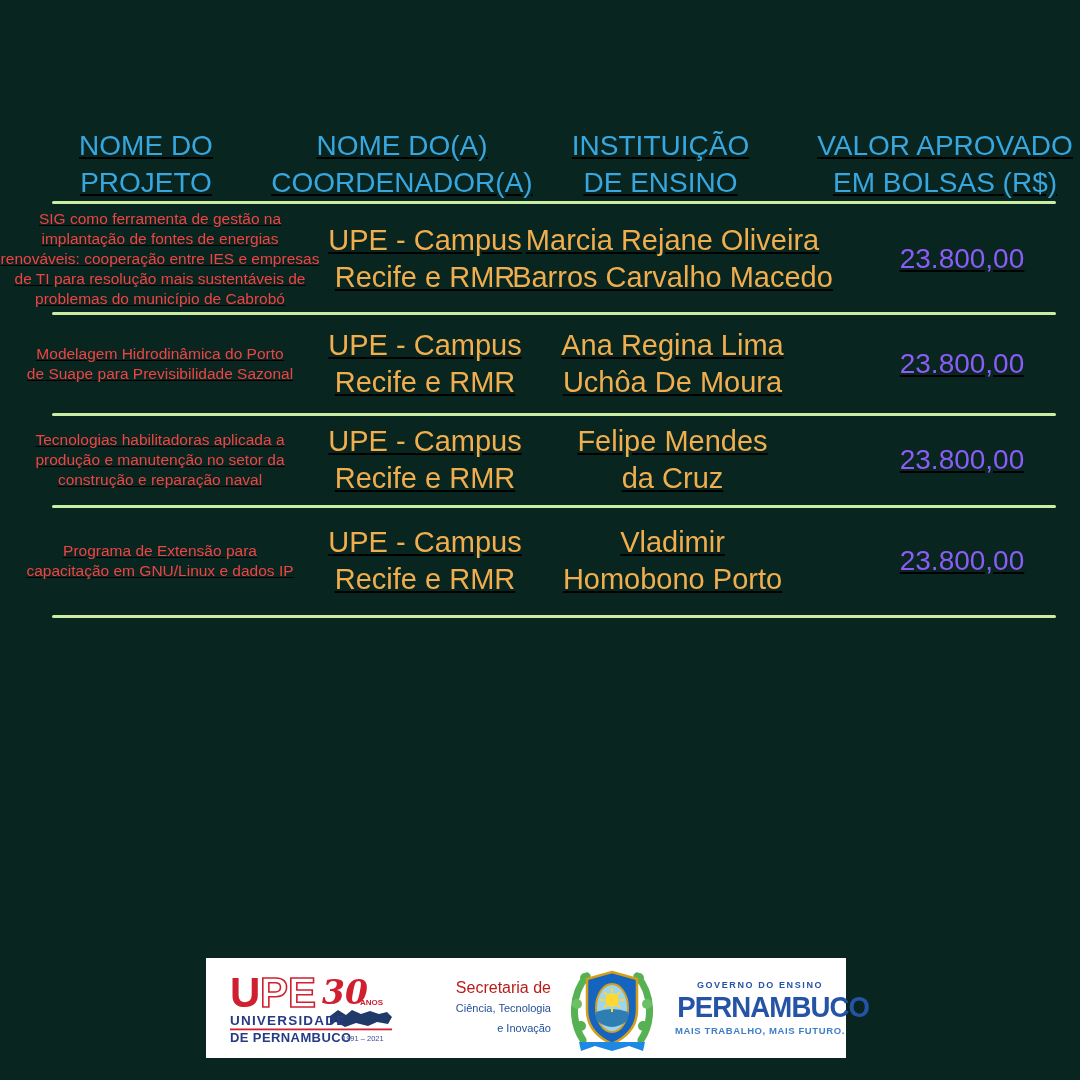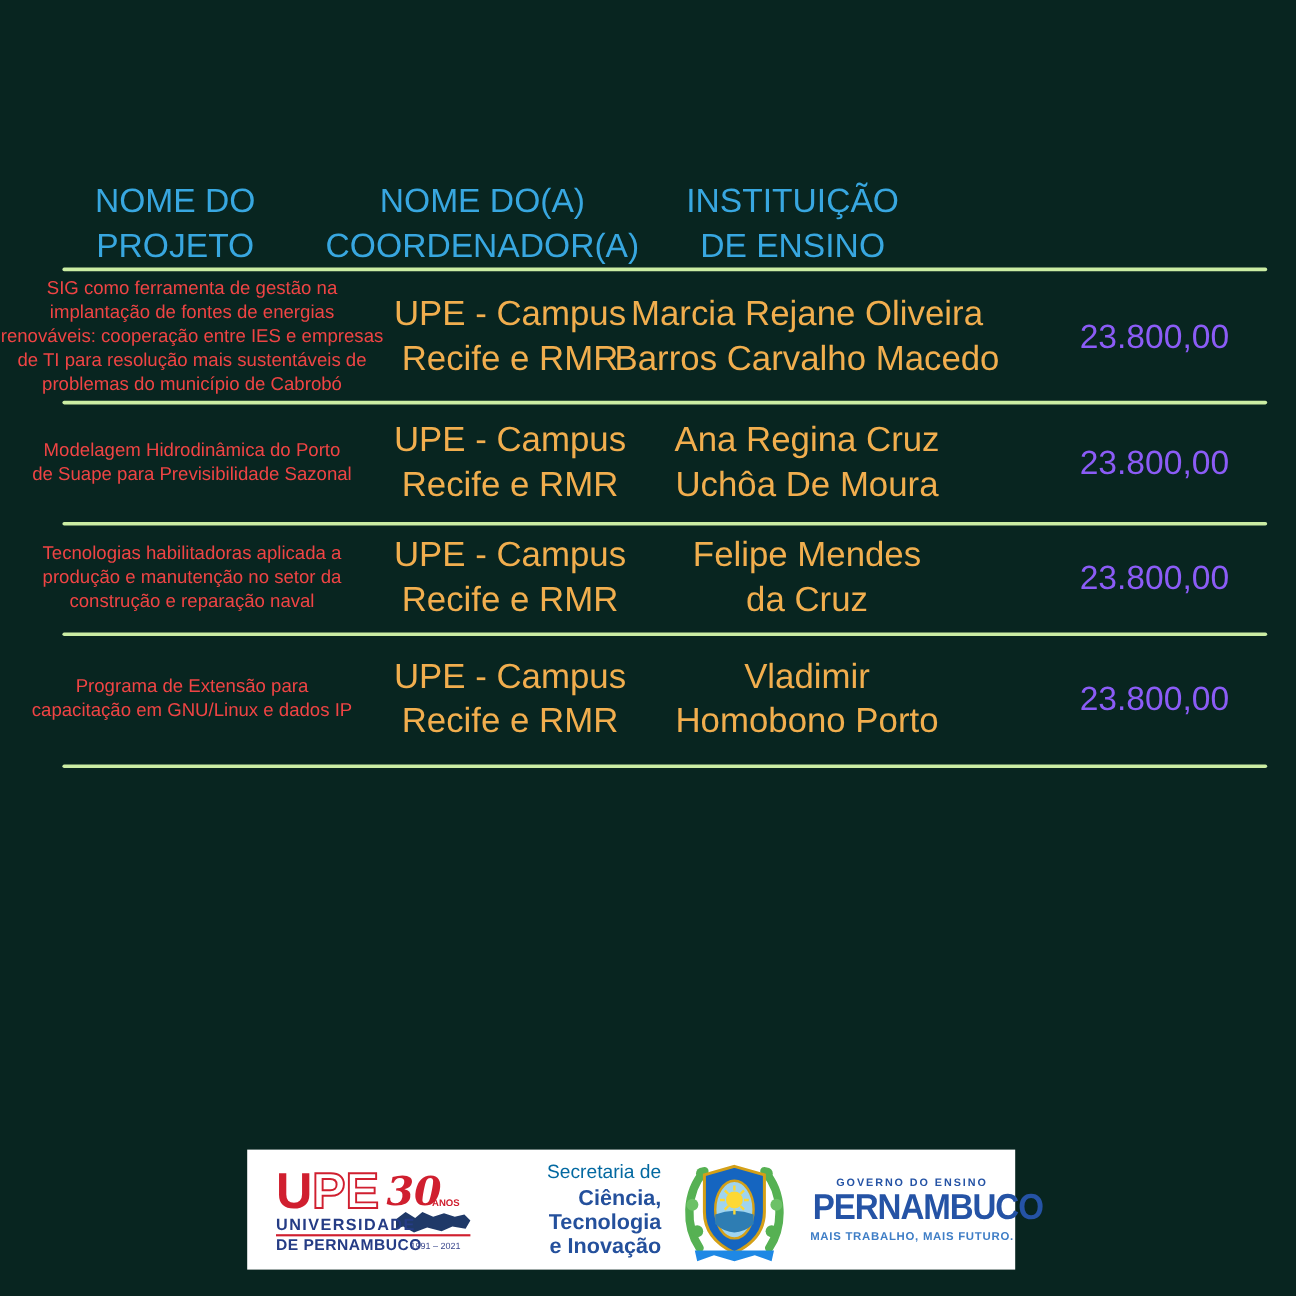--- a/index.html
+++ b/index.html
@@ -10,22 +10,23 @@
     width: 1080px;
     height: 1080px;
     background: #082520;
     overflow: hidden;
   }
 
   
   .table {
     position: absolute;
     left: 14px;
-    top: 146px;
+    top: 124px;
     width: 1061px;
+    text-decoration: underline;
   }
   .row {
     display: grid;
     grid-template-columns: 316px 190px 305px 250px;
   }
   .row-header { height: 80px; }
   .row-r0 { height: 109px; }
   .row-r1 { height: 101px; }
   .row-r2 { height: 92px; }
   .row-r3 { height: 110px; }
@@ -93,23 +94,23 @@
   }
 
   .upe-logo { margin-left: 24px; flex: none; }
 
   .secretaria {
     margin-left: 18px;
     width: 137px;
     text-align: right;
     flex: none;
   }
-  .secretaria .sec-line1 { color: #0369a1; font-size: 16px; line-height: 20px; }
+  .secretaria .sec-line1 { color: #b91c1c; font-size: 16px; line-height: 20px; }
   .secretaria .sec-line2, .secretaria .sec-line3 {
-    color: #24509c; font-size: 18px; line-height: 20px; font-weight: bold;
+    color: #24509c; font-size: 11px; line-height: 20px; font-weight: normal;
   }
 
   .coat { margin-left: 18px; flex: none; }
 
   .governo {
     margin-left: 14px;
     width: 182px;
     text-align: center;
     flex: none;
   }
@@ -135,41 +136,43 @@
 
   <div class="table">
 
     <div class="row row-header">
       <div class="cell hcell">NOME DO
 PROJETO</div>
       <div class="cell hcell">NOME DO(A)
 COORDENADOR(A)</div>
       <div class="cell hcell">INSTITUIÇÃO
 DE ENSINO</div>
+      <div class="cell hcell">VALOR APROVADO
+EM BOLSAS (R$)</div>
     </div>
 
     <div class="row row-r0">
       <div class="cell project-cell">SIG como ferramenta de gestão na
 implantação de fontes de energias
 renováveis: cooperação entre IES e empresas
 de TI para resolução mais sustentáveis de
 problemas do município de Cabrobó</div>
       <div class="cell inst-cell">UPE - Campus
 Recife e RMR</div>
       <div class="cell coord-cell">Marcia Rejane Oliveira
 Barros Carvalho Macedo</div>
       <div class="cell value-cell">23.800,00</div>
     </div>
 
     <div class="row row-r1">
       <div class="cell project-cell">Modelagem Hidrodinâmica do Porto
 de Suape para Previsibilidade Sazonal</div>
       <div class="cell inst-cell">UPE - Campus
 Recife e RMR</div>
-      <div class="cell coord-cell">Ana Regina Cruz
+      <div class="cell coord-cell">Ana Regina Lima
 Uchôa De Moura</div>
       <div class="cell value-cell">23.800,00</div>
     </div>
 
     <div class="row row-r2">
       <div class="cell project-cell">Tecnologias habilitadoras aplicada a
 produção e manutenção no setor da
 construção e reparação naval</div>
       <div class="cell inst-cell">UPE - Campus
 Recife e RMR</div>

